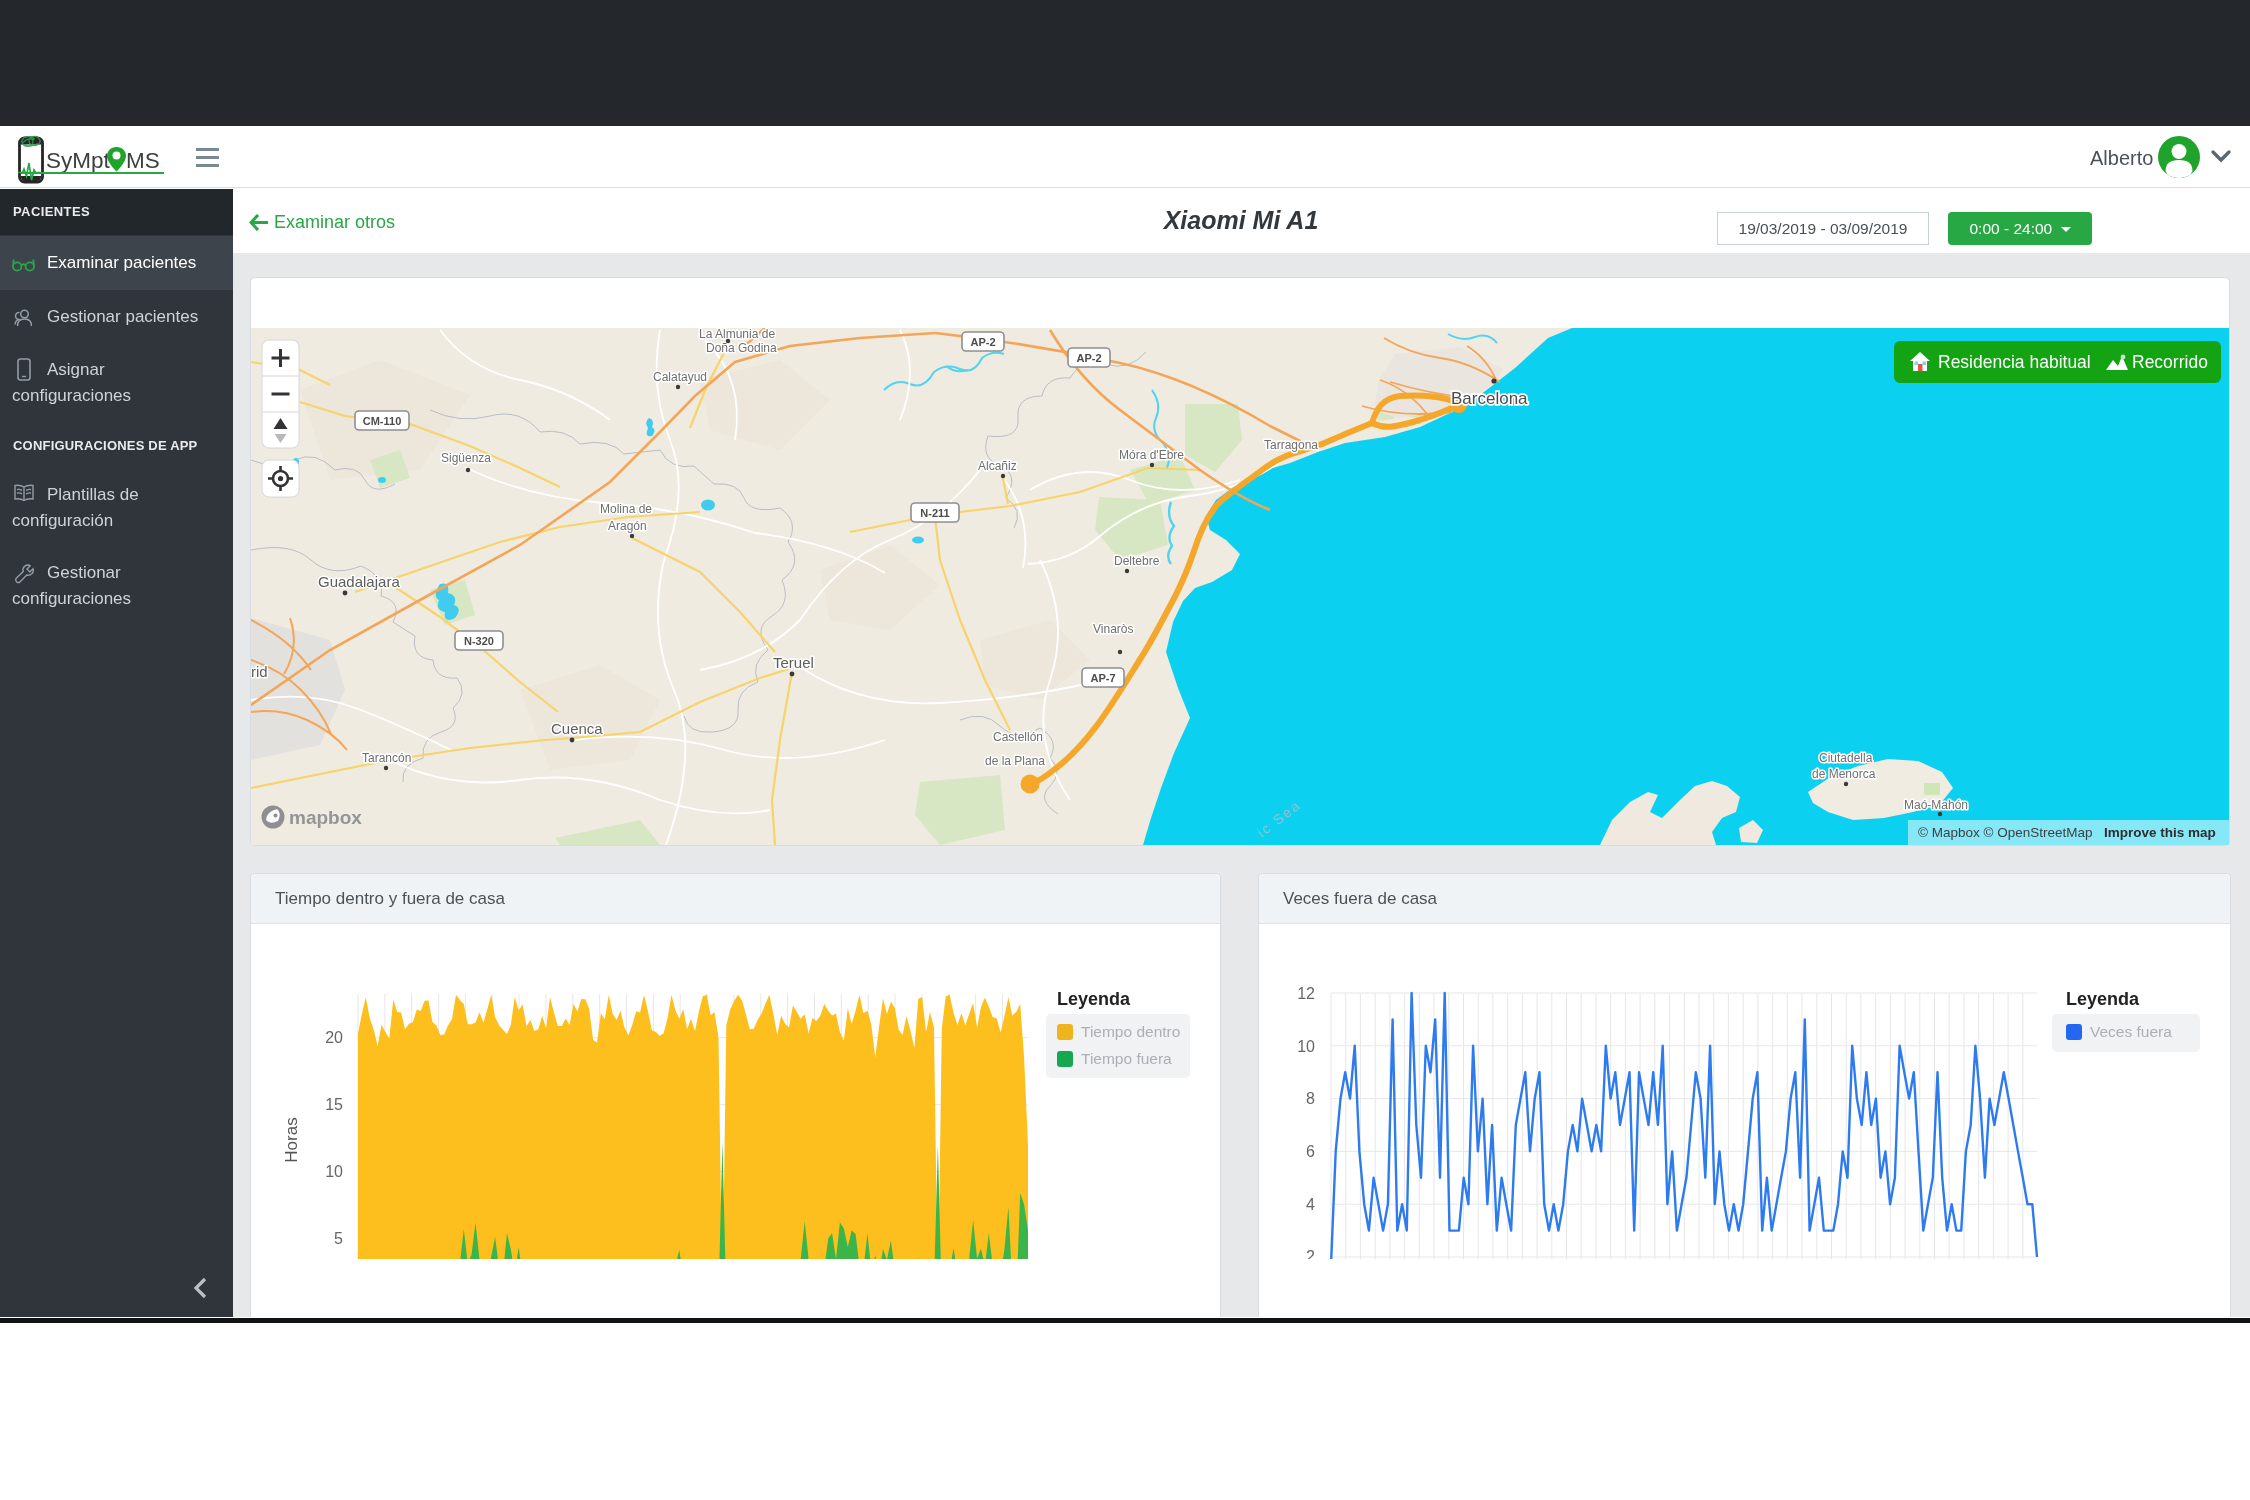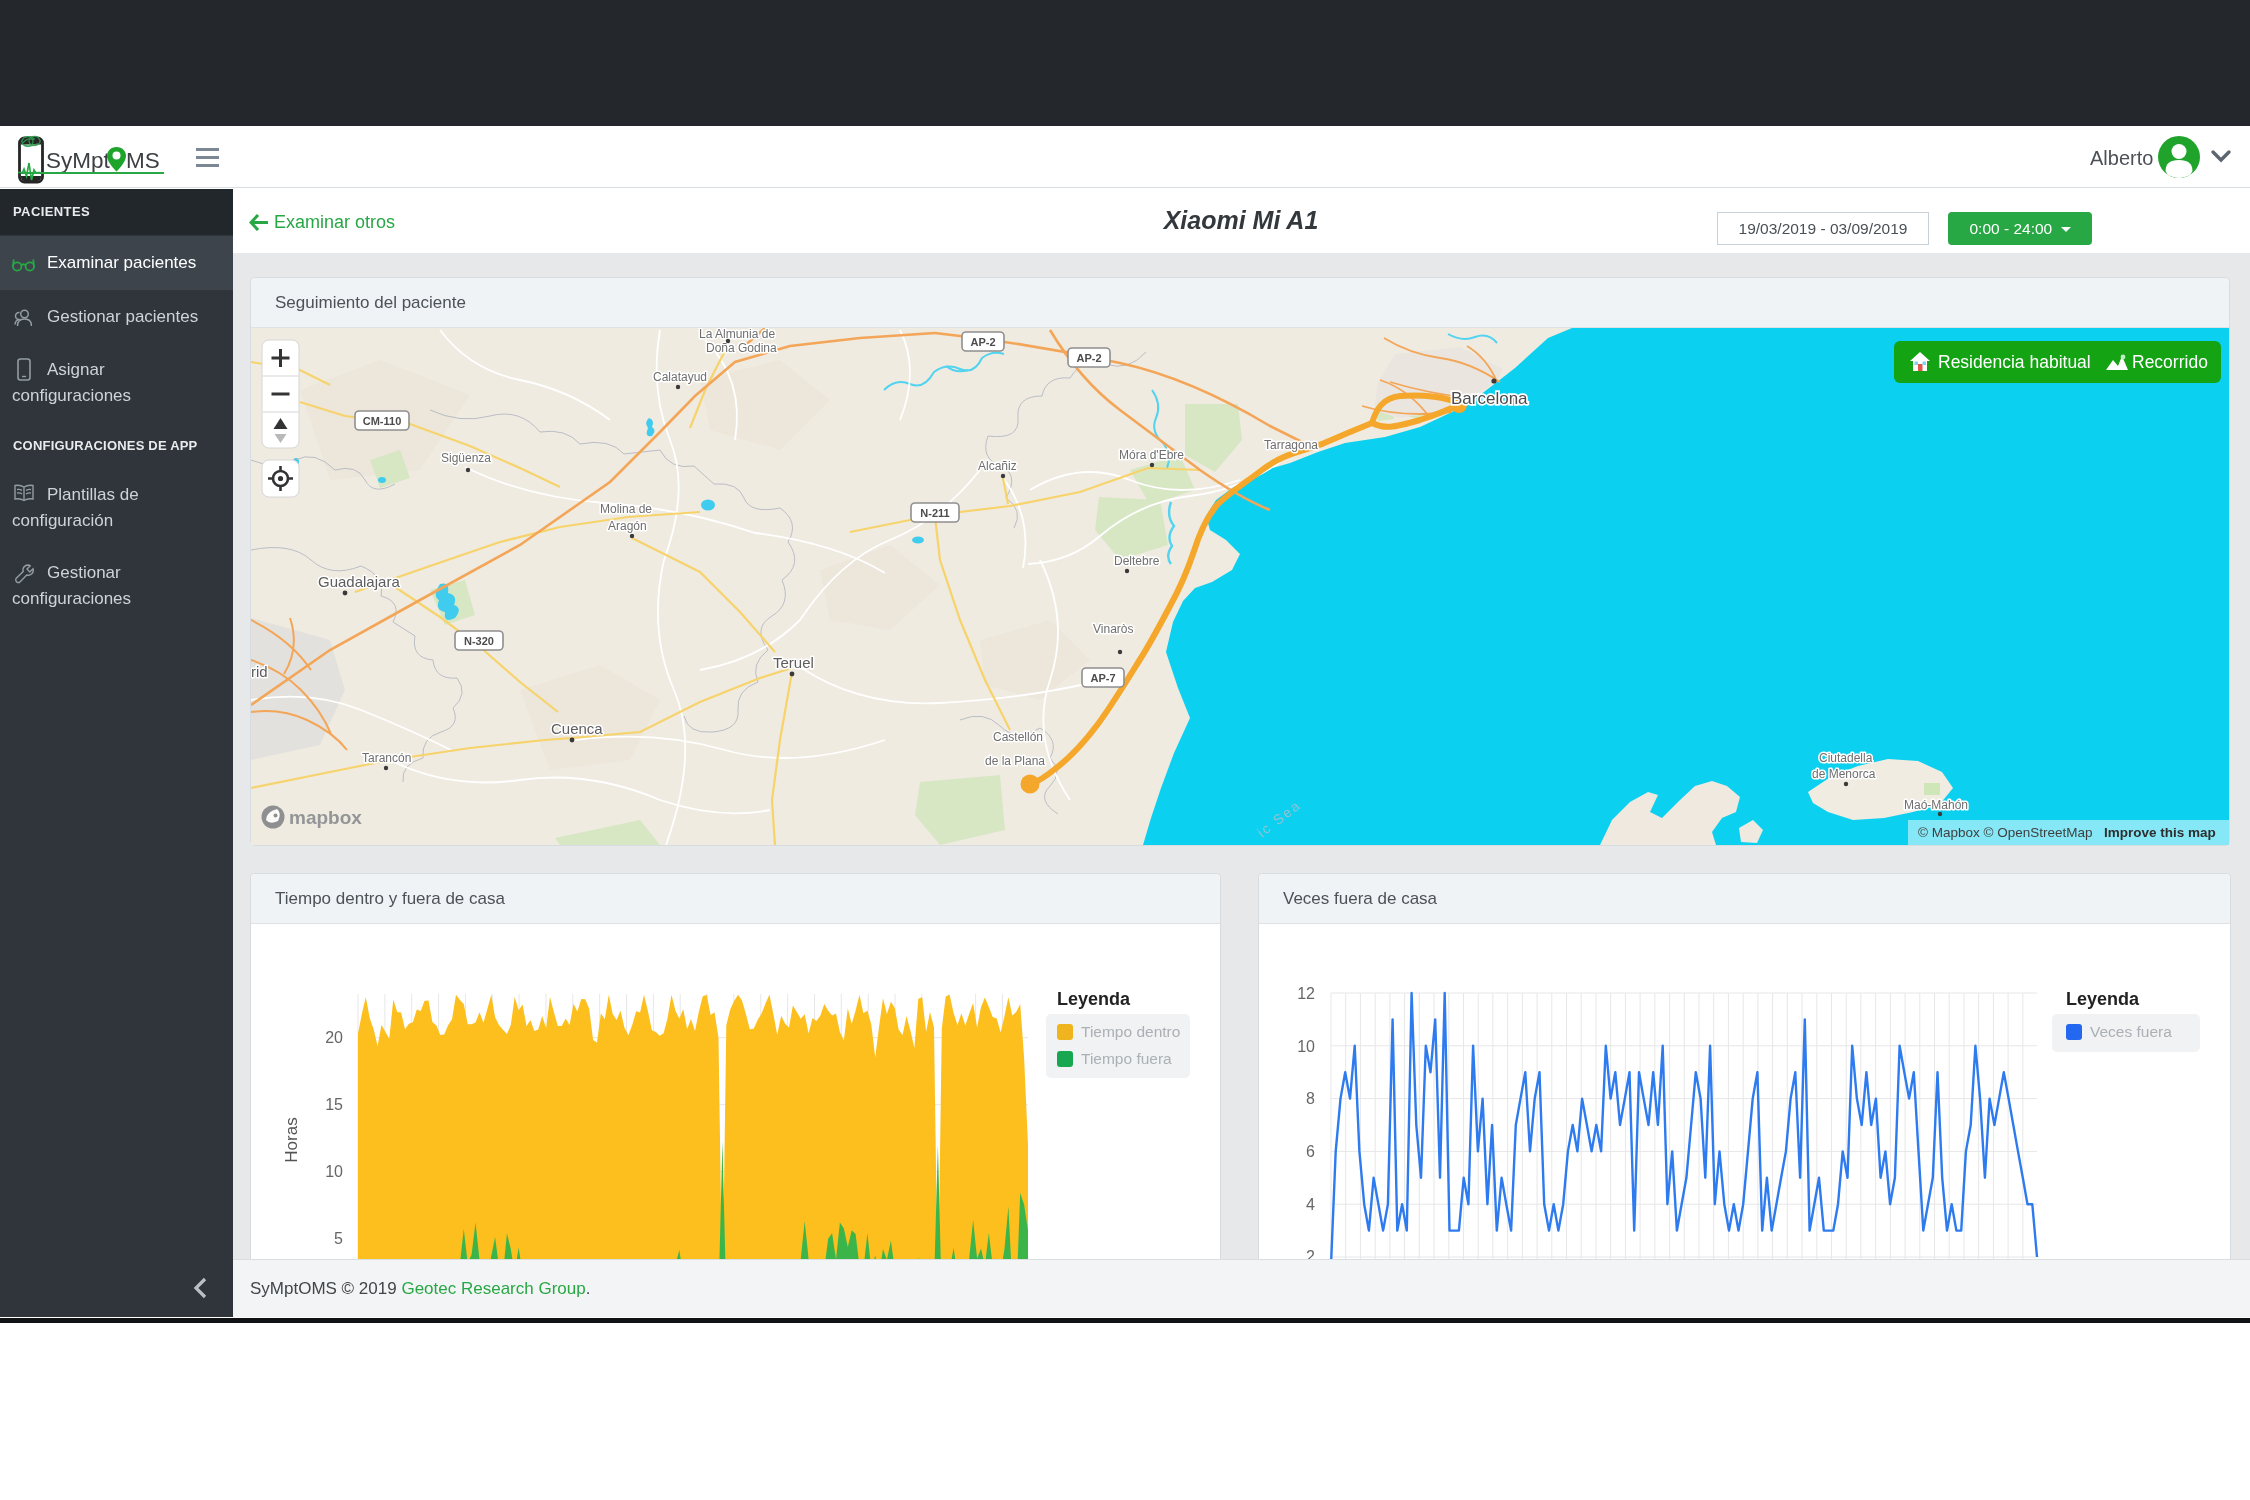--- a/index.html
+++ b/index.html
@@ -117,21 +117,20 @@
   <div class="abs" id="headstrip"></div>
   <svg class="abs" style="left:249px; top:214px;" width="20" height="17" viewBox="0 0 20 17">
     <path d="M9 1 L2 8.5 L9 16 M2.5 8.5 H19" stroke="#28a745" stroke-width="3" fill="none"></path>
   </svg>
   <div class="abs" style="left:274px; top:212px; font-size:18px; color:#28a745;">Examinar otros</div>
   <div class="abs" style="left:1041px; top:206px; width:400px; text-align:center; font-size:25px; font-weight:bold; color:#33383d;font-style:italic;">Xiaomi Mi A1</div>
   <div class="abs" style="left:1717px; top:212px; width:212px; height:33px; background:#fff; border:1px solid #c9d1d8; border-radius:0; text-align:center; line-height:31px; font-size:15.5px; color:#4a5056;">19/03/2019 - 03/09/2019</div>
   <div class="abs" style="left:1948px; top:212px; width:144px; height:33px; background:#28a745; border-radius:4px; text-align:center; line-height:33px; font-size:15.5px; color:#fff;">0:00 - 24:00 <span style="display:inline-block; vertical-align:middle; margin-left:4px; width:0; height:0; border-left:5px solid transparent; border-right:5px solid transparent; border-top:5px solid #fff;"></span></div>
 
   <div class="card" style="left:250px; top:277px; width:1980px; height:569px;"></div>
-  <div class="abs cardhead" style="left:251px; top:278px; width:1978px; height:50px; line-height:50px; padding-left:24px;">Seguimiento del paciente</div>
 
   <svg class="abs" style="left:251px; top:328px;" width="1978" height="517" viewBox="251 328 1978 517">
     <defs>
       <clipPath id="mapclip">
           <rect x="251" y="328" width="1978" height="517"></rect>
         </clipPath>
     </defs>
     <g clip-path="url(#mapclip)">
       <rect x="251" y="328" width="1978" height="517" fill="#f0ebe1"></rect>
 
@@ -472,15 +471,14 @@
       <text x="1315" y="1157">6</text>
       <text x="1315" y="1210">4</text>
       <text x="1315" y="1262">2</text>
     </g>
     <text x="2066" y="1005" font-size="18" font-weight="bold" fill="#222">Leyenda</text>
     <rect x="2052" y="1014" width="148" height="38" rx="5" fill="#f1f2f3"></rect>
     <rect x="2066" y="1024" width="16" height="16" rx="3" fill="#2468f2"></rect>
     <text x="2090" y="1037" font-size="15.5" fill="#aab0b5">Veces fuera</text>
   </svg>
 
-  <div class="abs" id="footer">SyMptOMS © 2019 <a>Geotec Research Group</a>.</div>
   <div class="abs" id="botline"></div>
 </div>
 
 </body></html>

